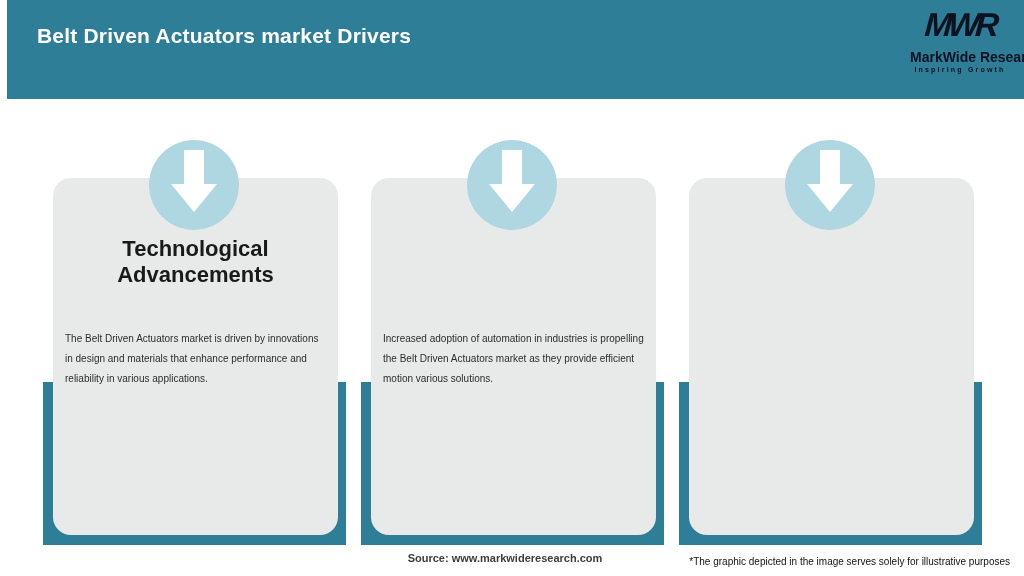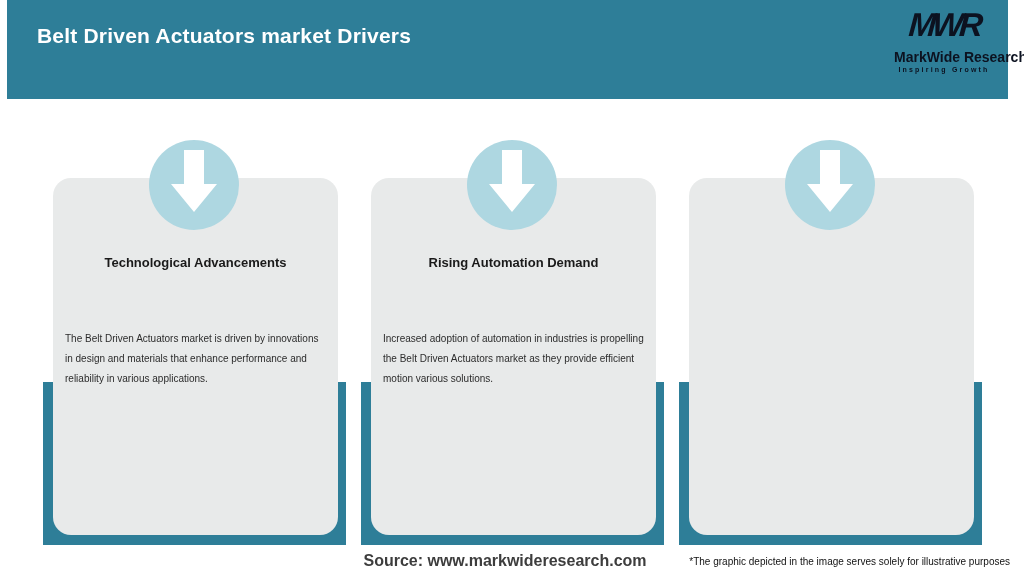--- a/index.html
+++ b/index.html
@@ -7,21 +7,21 @@
   body {
     font-family: "Liberation Sans", sans-serif;
     background: #ffffff;
     position: relative;
     overflow: hidden;
   }
 
   
   .header {
     position: absolute;
-    left: 7px; top: 0; right: 16px;
+    left: 7px; top: 0; right: 0;
     height: 99px;
     background: #2e7e98;
   }
   .header-title {
     position: absolute;
     left: 30px; top: 24px;
     color: #ffffff;
     font-size: 21px;
     font-weight: bold;
     letter-spacing: 0.2px;
@@ -81,43 +81,43 @@
     border-radius: 50%;
     background: #aed7e1;
     display: flex;
     align-items: center;
     justify-content: center;
   }
   .arrow-circle svg { margin-top: -6px; }
 
   .card-title {
     position: absolute;
-    left: 10px; top: 255px;
+    left: 10px; top: 236px;
     width: 285px;
     text-align: center;
-    font-size: 13px;
+    font-size: 22px;
     font-weight: bold;
     color: #1a1a1a;
   }
   .card-body {
     position: absolute;
     left: 22px; top: 329px;
     width: 262px;
     font-size: 10px;
     line-height: 20px;
     color: #2c2c2c;
   }
 
   
   .footer-source {
     position: absolute;
     left: 300px; top: 552px;
     width: 410px;
     text-align: center;
-    font-size: 16px;
+    font-size: 11px;
     font-weight: bold;
     color: #3d3d3d;
   }
   .footer-disclaimer {
     position: absolute;
     right: 14px; top: 556px;
     font-size: 10px;
     color: #111111;
   }
 </style>
@@ -146,21 +146,20 @@
 </div>
 
 <div class="card-group group-2">
   <div class="tray"></div>
   <div class="card"></div>
   <div class="arrow-circle">
     <svg width="48" height="64" viewBox="0 0 48 64" aria-hidden="true">
       <path d="M14 0 h20 v34 h13 L24 62 1 34 h13 Z" fill="#ffffff"></path>
     </svg>
   </div>
-  <div class="card-title">Rising Automation Demand</div>
   <div class="card-body">Increased adoption of automation in industries is propelling the Belt Driven Actuators market as they provide efficient motion various solutions.</div>
 </div>
 
 <div class="card-group group-3">
   <div class="tray"></div>
   <div class="card"></div>
   <div class="arrow-circle">
     <svg width="48" height="64" viewBox="0 0 48 64" aria-hidden="true">
       <path d="M14 0 h20 v34 h13 L24 62 1 34 h13 Z" fill="#ffffff"></path>
     </svg>

